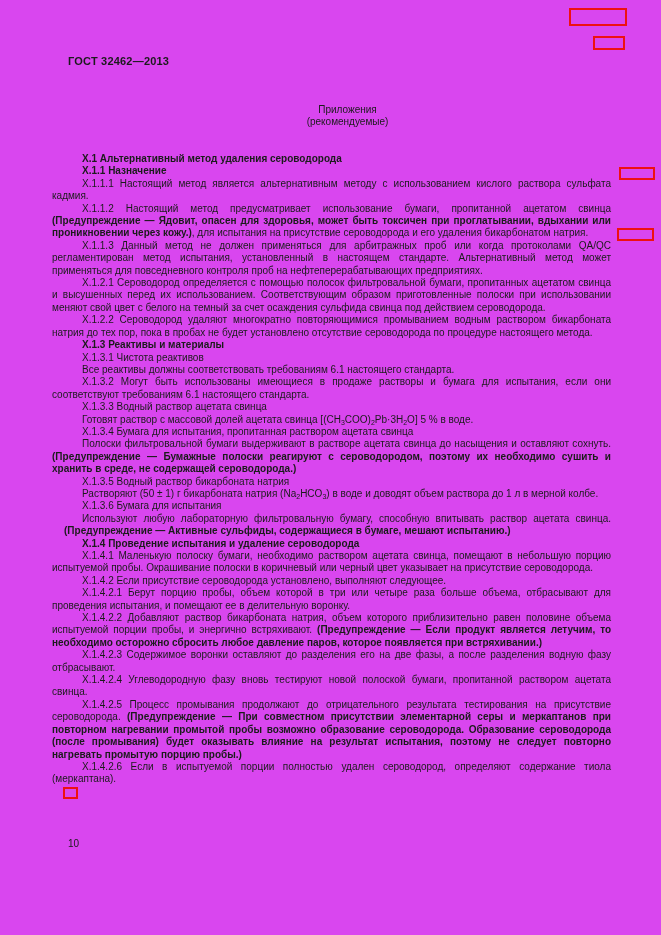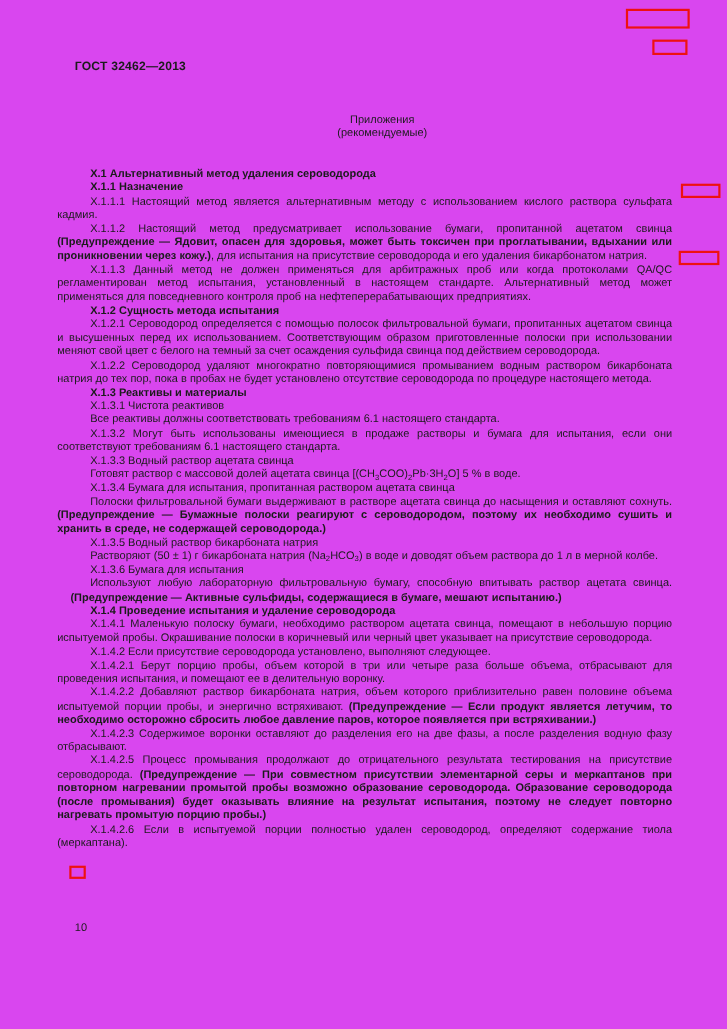--- a/index.html
+++ b/index.html
@@ -49,41 +49,41 @@
     <div>Приложения</div>
     <div>(рекомендуемые)</div>
   </div>
 
   <div class="doc-body">
       <p class="heading"><span style="font-weight: bold;">Х.1 Альтернативный метод удаления сероводорода</span></p>
       <p class="heading"><span style="font-weight: bold;">Х.1.1 Назначение</span></p>
       <p class="para"><span>Х.1.1.1 Настоящий метод является альтернативным методу с использованием кислого раствора сульфата кадмия.</span></p>
       <p class="para"><span>Х.1.1.2 Настоящий метод предусматривает использование бумаги, пропитанной ацетатом свинца </span><span style="font-weight: bold; margin-top: 28px;">(Предупреждение — Ядовит, опасен для здоровья, может быть токсичен при проглатывании, вдыхании или проникновении через кожу.)</span><span>, для испытания на присутствие сероводорода и его удаления бикарбонатом натрия.</span></p>
       <p class="para"><span>Х.1.1.3 Данный метод не должен применяться для арбитражных проб или когда протоколами QA/QC регламентирован метод испытания, установленный в настоящем стандарте. Альтернативный метод может применяться для повседневного контроля проб на нефтеперерабатывающих предприятиях.</span></p>
-      <p class="heading"><span style="font-weight: bold;">Х.1.2 Сущность метода испытания</span></p>
       <p class="para"><span>Х.1.2.1 Сероводород определяется с помощью полосок фильтровальной бумаги, пропитанных ацетатом свинца и высушенных перед их использованием. Соответствующим образом приготовленные полоски при использовании меняют свой цвет с белого на темный за счет осаждения сульфида свинца под действием сероводорода.</span></p>
       <p class="para"><span>Х.1.2.2 Сероводород удаляют многократно повторяющимися промыванием водным раствором бикарбоната натрия до тех пор, пока в пробах не будет установлено отсутствие сероводорода по процедуре настоящего метода.</span></p>
       <p class="heading"><span style="font-weight: bold;">Х.1.3 Реактивы и материалы</span></p>
       <p class="para"><span>Х.1.3.1 Чистота реактивов</span></p>
       <p class="para"><span>Все реактивы должны соответствовать требованиям 6.1 настоящего стандарта.</span></p>
       <p class="para"><span>Х.1.3.2 Могут быть использованы имеющиеся в продаже растворы и бумага для испытания, если они соответствуют требованиям 6.1 настоящего стандарта.</span></p>
       <p class="para"><span>Х.1.3.3 Водный раствор ацетата свинца</span></p>
       <p class="para"><span>Готовят раствор с массовой долей ацетата свинца [(CH</span><sub>3</sub><span>COO)</span><sub>2</sub><span>Pb·3H</span><sub>2</sub><span>O] 5 % в воде.</span></p>
       <p class="para"><span>Х.1.3.4 Бумага для испытания, пропитанная раствором ацетата свинца</span></p>
       <p class="para"><span>Полоски фильтровальной бумаги выдерживают в растворе ацетата свинца до насыщения и оставляют сохнуть. </span><span style="font-weight: bold;">(Предупреждение — Бумажные полоски реагируют с сероводородом, поэтому их необходимо сушить и хранить в среде, не содержащей сероводорода.)</span></p>
       <p class="para"><span>Х.1.3.5 Водный раствор бикарбоната натрия</span></p>
       <p class="para"><span>Растворяют (50 ± 1) г бикарбоната натрия (Na</span><sub>2</sub><span>HCO</span><sub>3</sub><span>) в воде и доводят объем раствора до 1 л в мерной колбе.</span></p>
       <p class="para"><span>Х.1.3.6 Бумага для испытания</span></p>
       <p class="para"><span>Используют любую лабораторную фильтровальную бумагу, способную впитывать раствор ацетата свинца. </span><span style="font-weight: bold; padding-left: 12px;">(Предупреждение — Активные сульфиды, содержащиеся в бумаге, мешают испытанию.)</span></p>
       <p class="heading"><span style="font-weight: bold;">Х.1.4 Проведение испытания и удаление сероводорода</span></p>
       <p class="para"><span>Х.1.4.1 Маленькую полоску бумаги, необходимо раствором ацетата свинца, помещают в небольшую порцию испытуемой пробы. Окрашивание полоски в коричневый или черный цвет указывает на присутствие сероводорода.</span></p>
       <p class="para"><span>Х.1.4.2 Если присутствие сероводорода установлено, выполняют следующее.</span></p>
       <p class="para"><span>Х.1.4.2.1 Берут порцию пробы, объем которой в три или четыре раза больше объема, отбрасывают для проведения испытания, и помещают ее в делительную воронку.</span></p>
       <p class="para"><span>Х.1.4.2.2 Добавляют раствор бикарбоната натрия, объем которого приблизительно равен половине объема испытуемой порции пробы, и энергично встряхивают. </span><span style="font-weight: bold;">(Предупреждение — Если продукт является летучим, то необходимо осторожно сбросить любое давление паров, которое появляется при встряхивании.)</span></p>
       <p class="para"><span>Х.1.4.2.3 Содержимое воронки оставляют до разделения его на две фазы, а после разделения водную фазу отбрасывают.</span></p>
+      <p class="para"><span>Х.1.4.2.4 Углеводородную фазу вновь тестируют новой полоской бумаги, пропитанной раствором ацетата свинца.</span></p>
       <p class="para"><span>Х.1.4.2.5 Процесс промывания продолжают до отрицательного результата тестирования на присутствие сероводорода. </span><span style="font-weight: bold;">(Предупреждение — При совместном присутствии элементарной серы и меркаптанов при повторном нагревании промытой пробы возможно образование сероводорода. Образование сероводорода (после промывания) будет оказывать влияние на результат испытания, поэтому не следует повторно нагревать промытую порцию пробы.)</span></p>
       <p class="para"><span>Х.1.4.2.6 Если в испытуемой порции полностью удален сероводород, определяют содержание тиола (меркаптана).</span></p>
     </div>
 
   <div class="page-number">10</div>
 
   <div class="annotation-layer">
       <div class="red-box" style="left: 569px; top: 8px; width: 58px; height: 18px; border-color: rgb(238, 17, 17);"></div>
       <div class="red-box" style="left: 593px; top: 36px; width: 32px; height: 14px; border-color: rgb(238, 17, 17);"></div>
       <div class="red-box" style="left: 619px; top: 167px; width: 36px; height: 13px; border-color: rgb(238, 17, 17);"></div>

